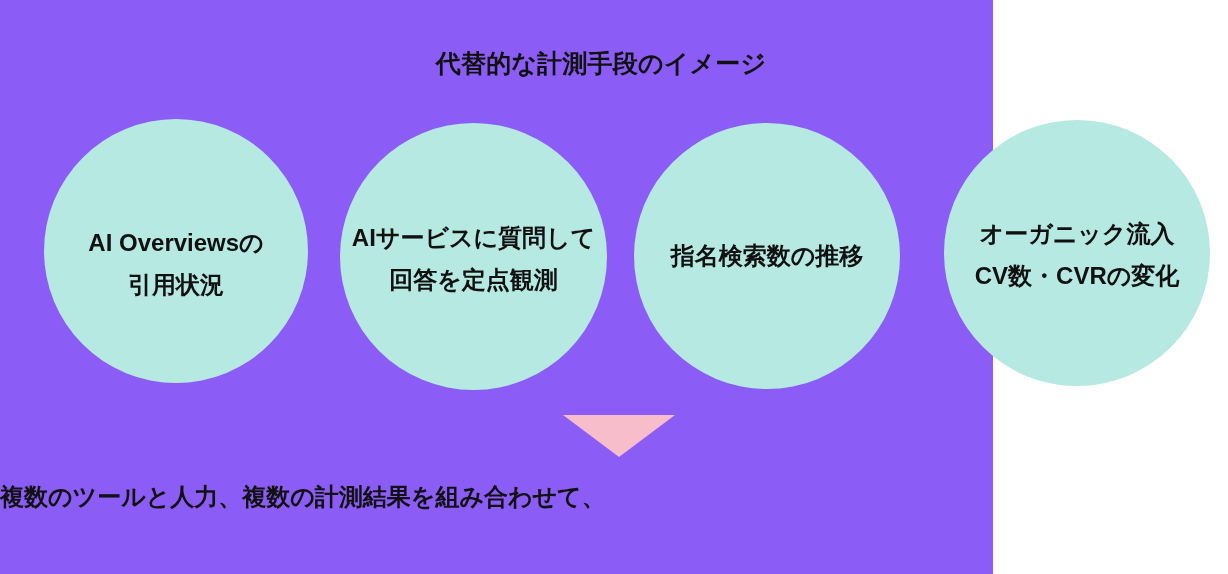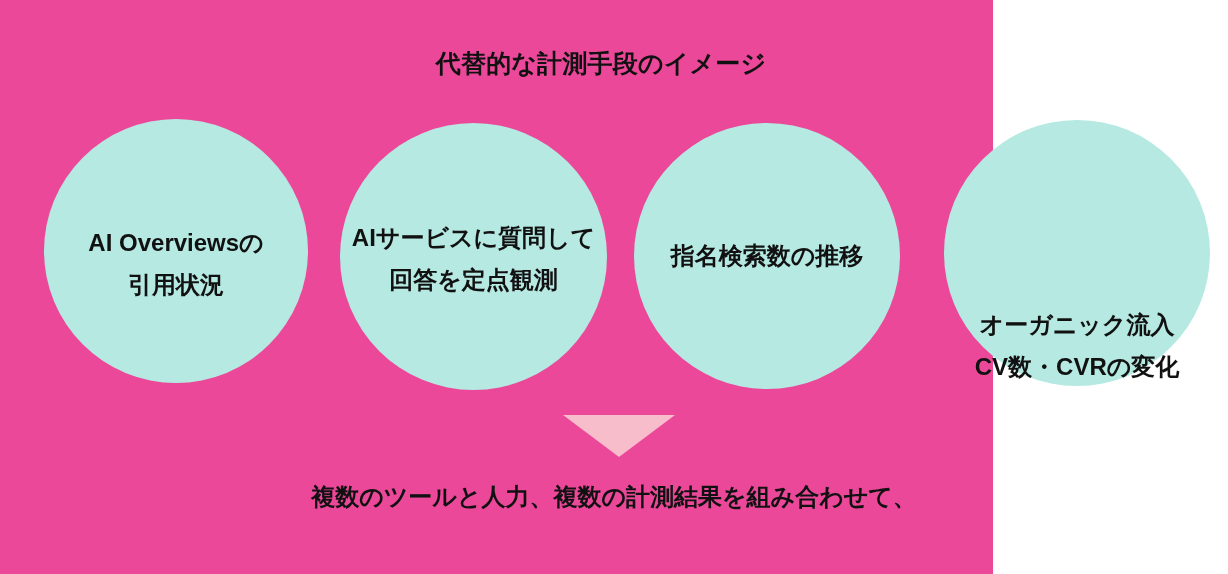--- a/index.html
+++ b/index.html
@@ -12,21 +12,21 @@
     height: 574px;
     background: #ffffff;
     font-family: "Liberation Sans", "DejaVu Sans", sans-serif;
     color: #000000;
     overflow: hidden;
   }
   .canvas {
     position: relative;
     width: 993px;
     height: 574px;
-    background: #ec4899;
+    background: #8b5cf6;
   }
 
   
   .diagram-title {
     position: absolute;
     left: 0;
     top: 48px;
     width: 1202px;
     text-align: center;
     font-size: 25px;
@@ -53,21 +53,21 @@
     font-weight: 700;
     line-height: 1.75;
     color: #111111;
     white-space: pre-line;
     padding: 0 10px;
   }
 
   .circle-1 { left: 44px;  top: 119px; width: 264px; height: 264px; }
   .circle-2 { left: 340px; top: 123px; width: 267px; height: 267px; }
   .circle-3 { left: 634px; top: 123px; width: 266px; height: 266px; }
-  .circle-4 { left: 944px; top: 120px; width: 266px; height: 266px; align-items: flex-end; }
+  .circle-4 { left: 944px; top: 120px; width: 266px; height: 266px; }
 
   
   .circle-1 .circle-label { transform: translateY(13px); }
   .circle-2 .circle-label { transform: translateY(2px); }
   .circle-3 .circle-label { transform: translateY(0px); }
   .circle-4 .circle-label { transform: translateY(2px); }
 
   
   .arrow-down {
     position: absolute;
@@ -79,21 +79,20 @@
     border-right: 56px solid transparent;
     border-top: 42px solid #f7bdcb;
   }
 
   
   .caption {
     position: absolute;
     left: 0;
     top: 478px;
     width: 1228px;
-    text-align: center;
     font-size: 24px;
     font-weight: 700;
     line-height: 38px;
     color: #111111;
   }
   .caption-line { display: block; white-space: pre; }
 </style>
 </head>
 <body>
 

